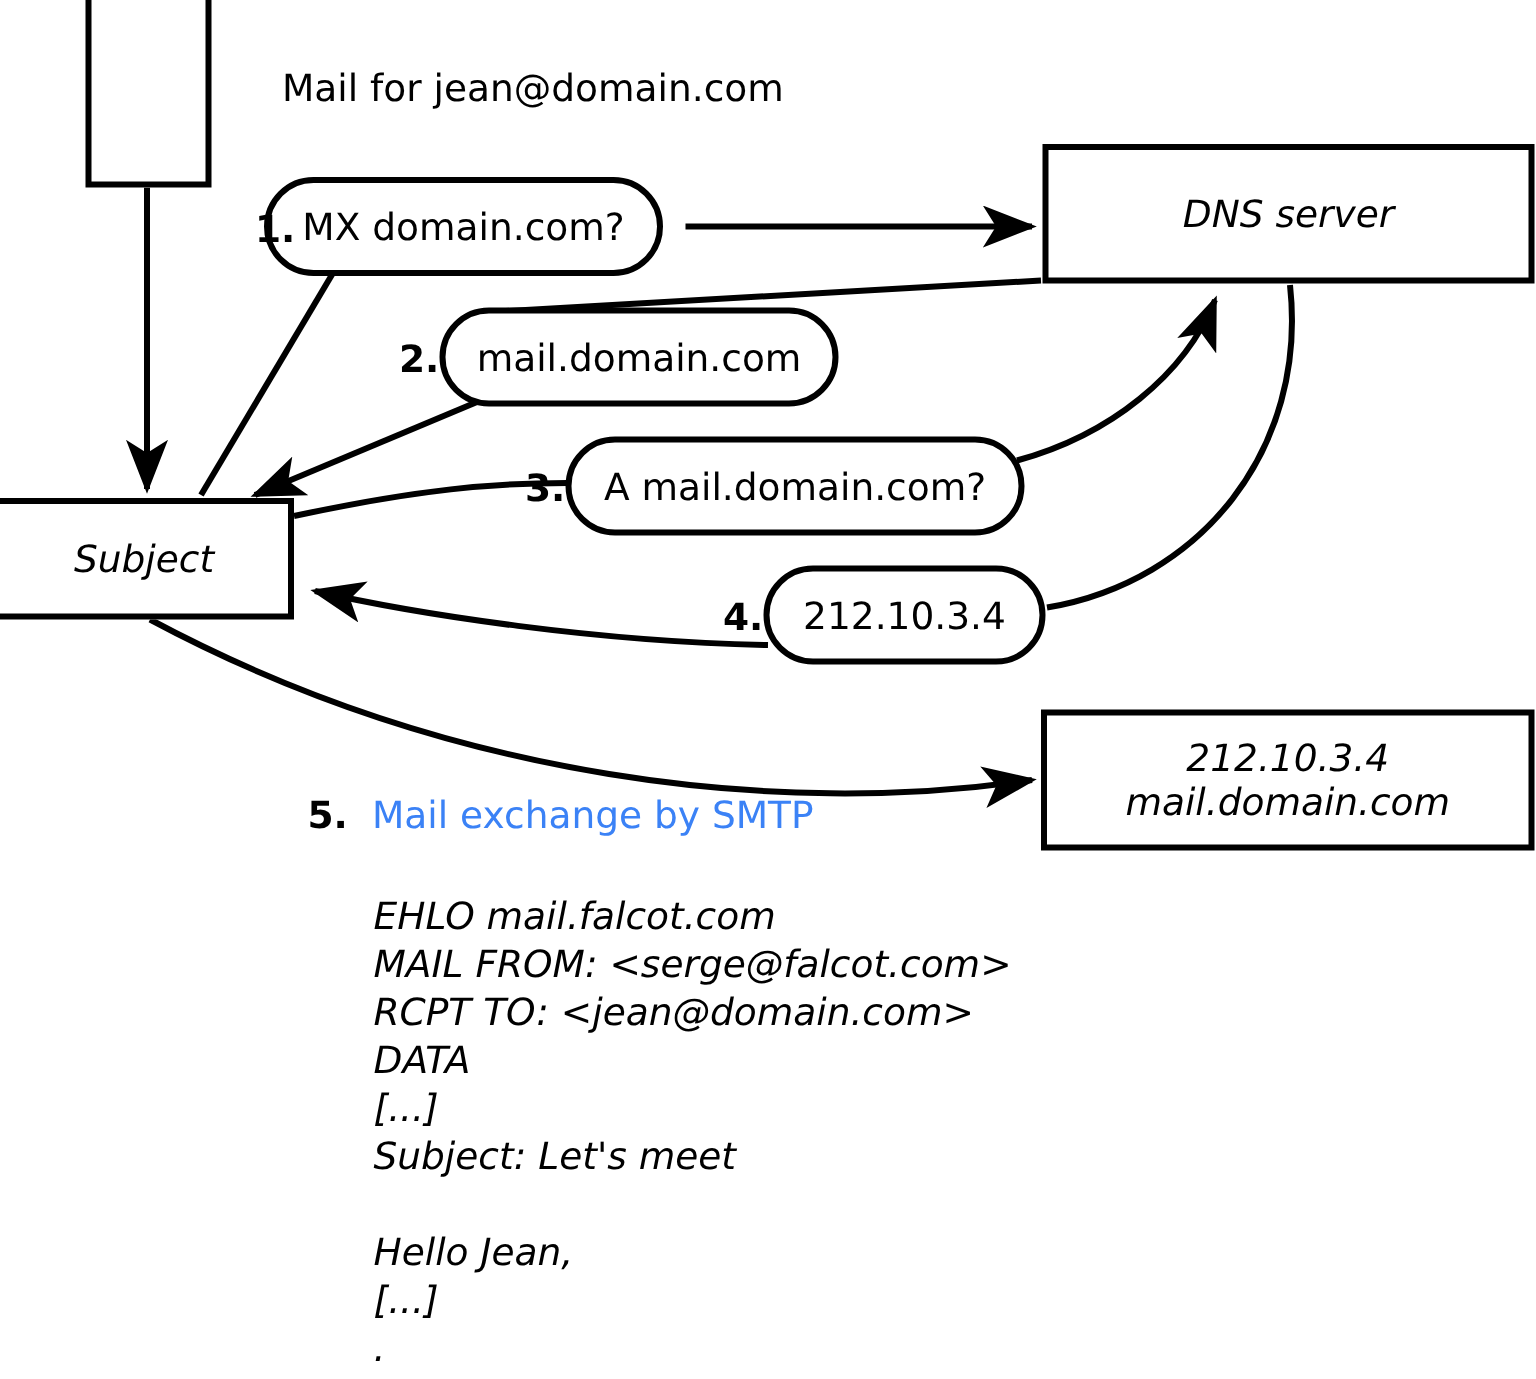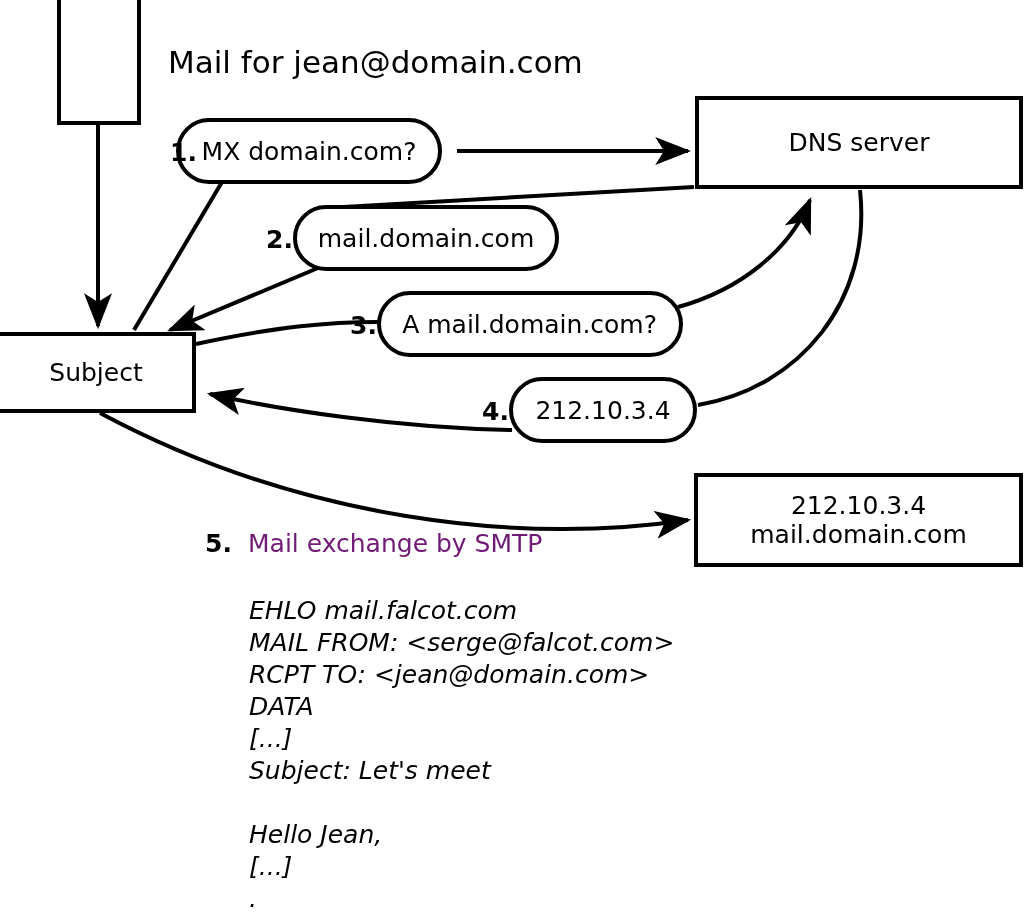--- a/index.html
+++ b/index.html
@@ -33,20 +33,21 @@
     border: 4px solid #000000;
     display: flex;
     align-items: center;
     justify-content: center;
     flex-direction: column;
     text-align: center;
     font-size: 25px;
     color: #000000;
     line-height: 1.18;
     z-index: 3;
+    font-style: italic;
   }
   .node-empty { }
 
   #node-client   { left: 57px;  top: -6px;  width: 84px;  height: 131px; }
   #node-dns      { left: 695px; top: 96px;  width: 328px; height: 93px;  }
   #node-postfix  { left: -4px;  top: 332px; width: 200px; height: 81px;  }
   #node-mailhost { left: 694px; top: 473px; width: 329px; height: 94px;  }
 
   
   .bubble {
@@ -59,64 +60,65 @@
     align-items: center;
     justify-content: center;
     font-size: 25px;
     color: #000000;
     white-space: nowrap;
     padding: 0 22px;
     z-index: 4;
   }
   #bubble-1 { left: 176px; top: 118px; width: 266px; height: 66px; }
   #bubble-2 { left: 293px; top: 205px; width: 266px; height: 66px; }
-  #bubble-3 { left: 377px; top: 291px; width: 306px; height: 66px; justify-content: flex-end; }
+  #bubble-3 { left: 377px; top: 291px; width: 306px; height: 66px; }
   #bubble-4 { left: 509px; top: 377px; width: 188px; height: 66px; }
 
   
   .step-num {
     position: absolute;
     font-size: 25px;
     font-weight: bold;
     color: #000000;
     z-index: 5;
   }
   #step-1 { left: 170px; top: 138px; }
   #step-2 { left: 266px; top: 225px; }
   #step-3 { left: 350px; top: 311px; }
   #step-4 { left: 482px; top: 397px; }
 
   
   .caption {
     position: absolute;
-    font-size: 31px;
+    font-size: 25px;
     color: #000000;
     white-space: nowrap;
     z-index: 5;
+    margin-left: 20px;
   }
   #caption-mailfor { left: 168px; top: 44px; }
 
   
   #step5-row {
     position: absolute;
     left: 205px;
     top: 529px;
     z-index: 5;
     display: flex;
     align-items: baseline;
   }
   #step5-row .s5num {
     font-size: 25px;
     font-weight: bold;
     color: #000000;
     width: 43px;
   }
   #step5-row .s5label {
     font-size: 25px;
-    color: #701a75;
+    color: #3b82f6;
     white-space: nowrap;
   }
 
   
   #transcript {
     position: absolute;
     left: 249px;
     top: 595px;
     z-index: 5;
     font-size: 25px;

